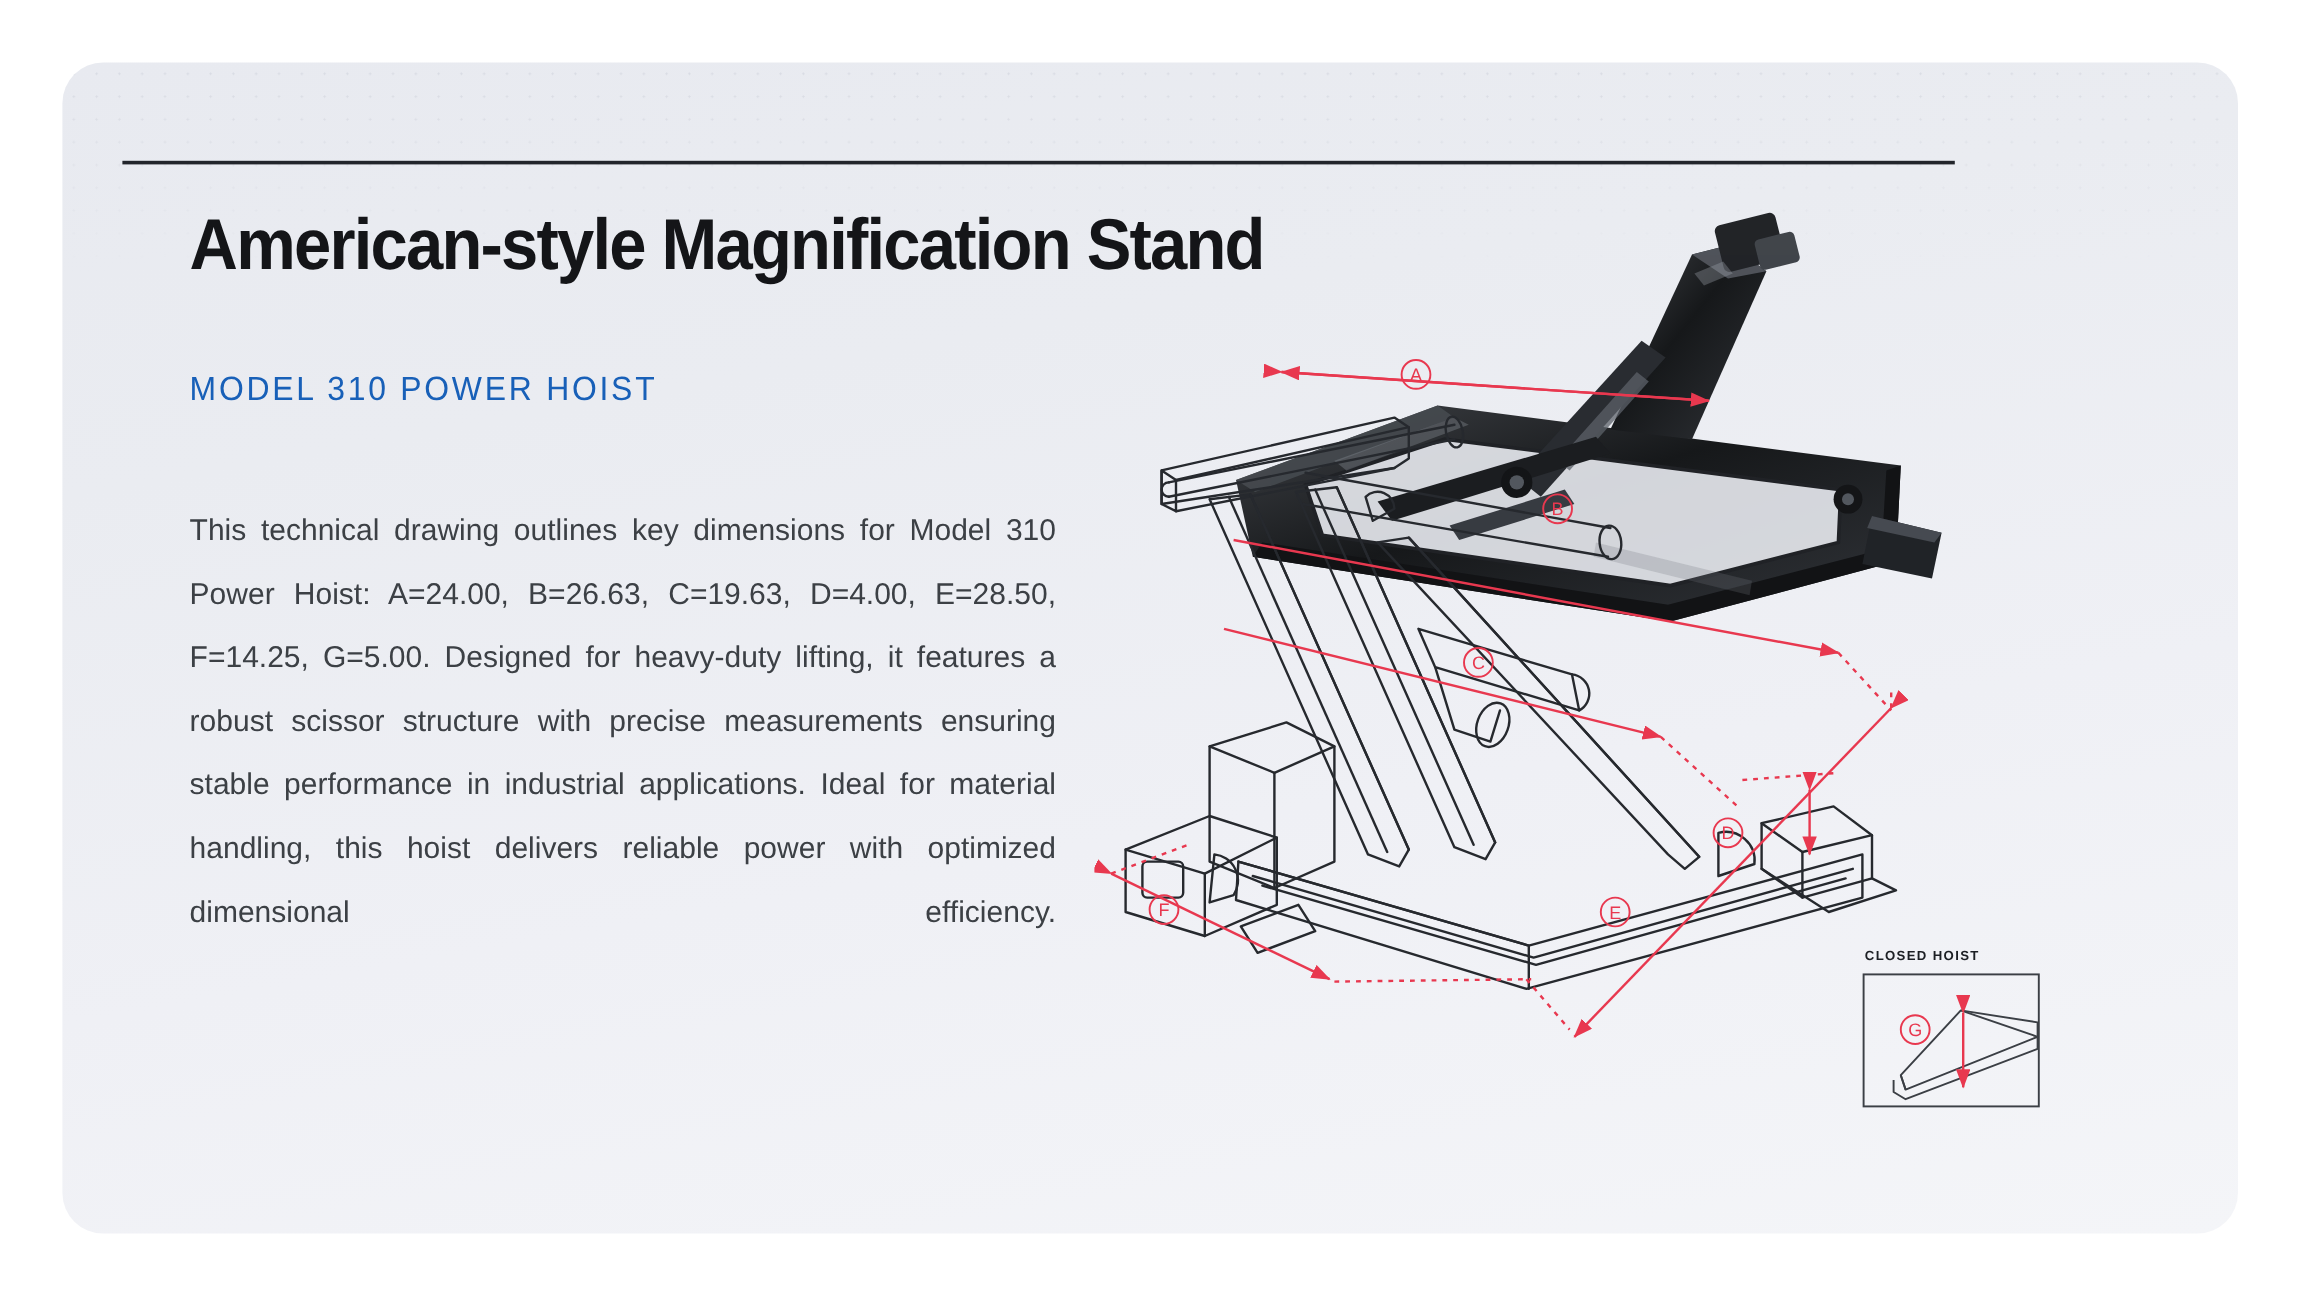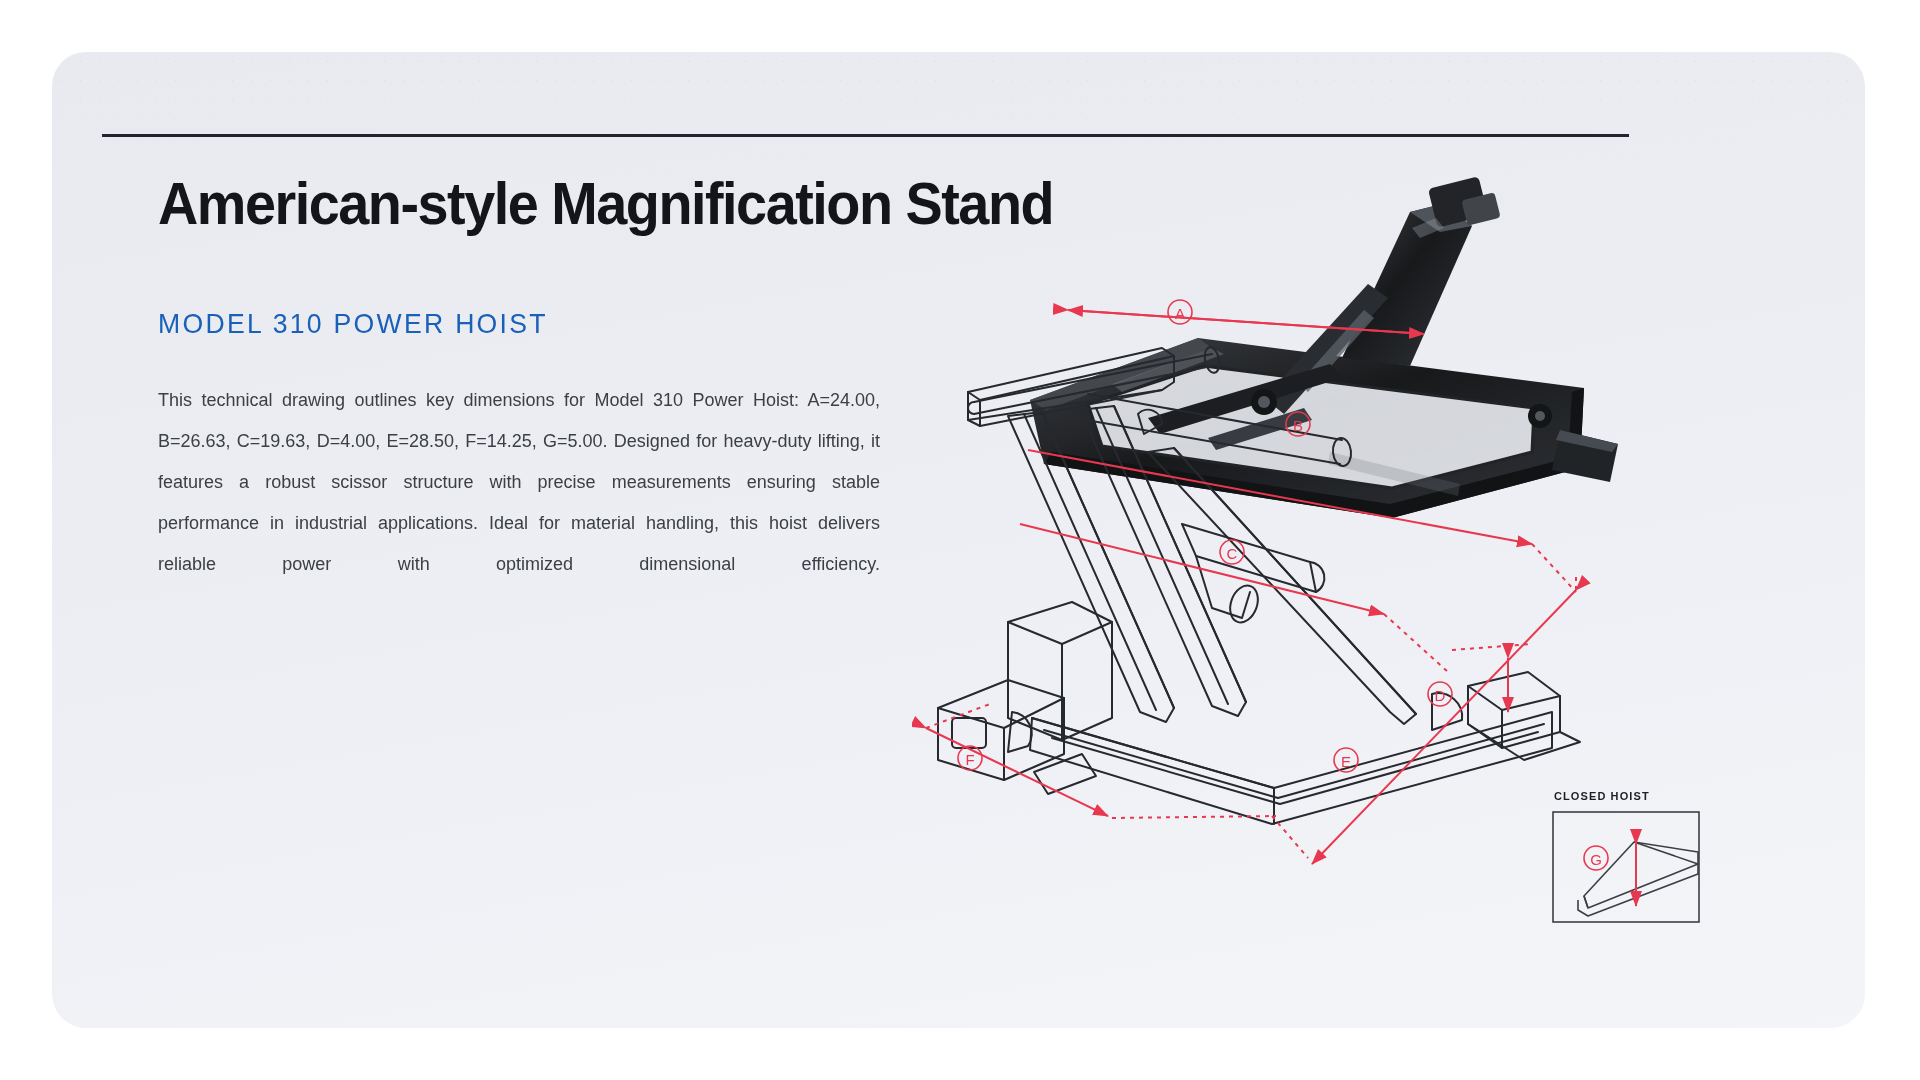--- a/index.html
+++ b/index.html
@@ -57,24 +57,24 @@
     font-size:28px;
     letter-spacing:2.4px;
     color:#1860b8;
     line-height:1.1;
     white-space:nowrap;
     transform:scaleX(.95);
     transform-origin:left center;
   }
 
   .body-copy{
-    margin-top:40px;
+    margin-top:76px;
     width:722px;
-    font-size:18px;
-    line-height:41px;
+    font-size:25px;
+    line-height:53px;
     color:#3c4045;
     text-align:justify;
     text-justify:inter-word;
     -webkit-hyphens:none; hyphens:none;
   }
   .body-copy:after{ content:""; display:inline-block; width:100%; }
 
   
   .drawing{
     position:absolute;

